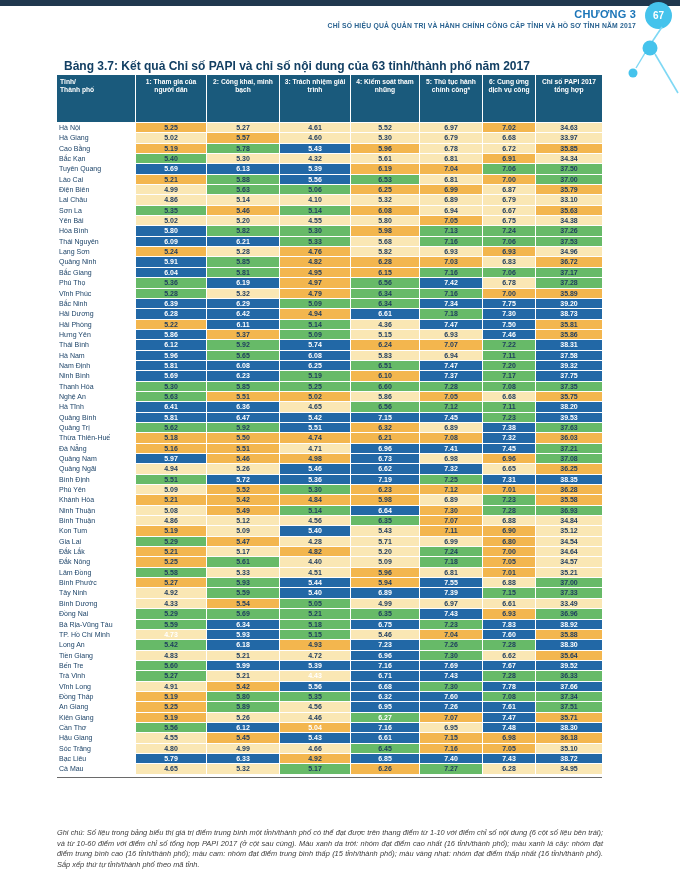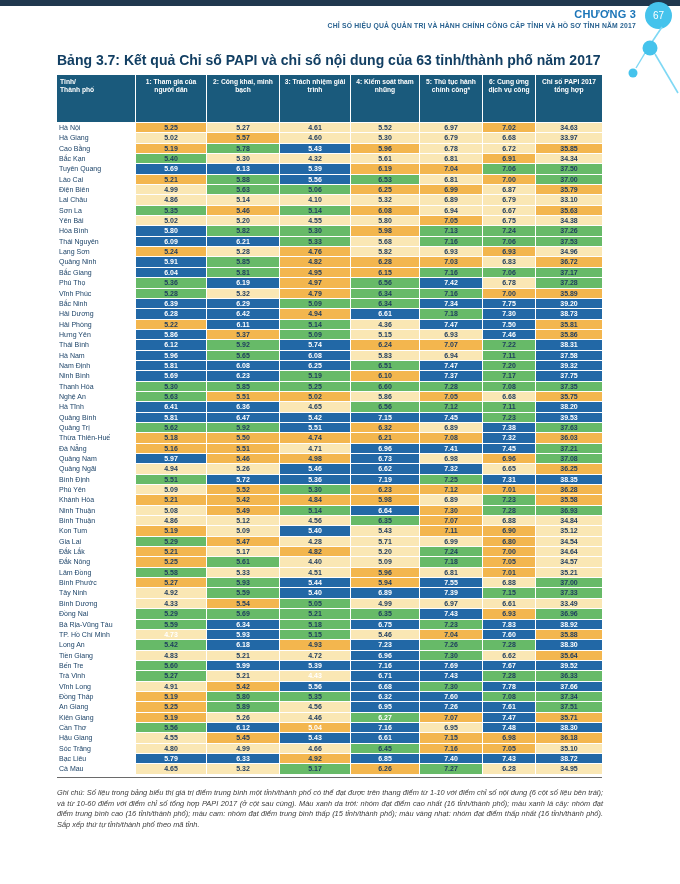--- a/index.html
+++ b/index.html
@@ -2,43 +2,43 @@
 <html><head>
 <meta charset="utf-8">
 <style>
   html,body{margin:0;padding:0;background:#e8e8e8;}
   .page{position:relative;width:680px;height:884px;background:#ffffff;overflow:hidden;
         font-family:"Liberation Sans",sans-serif;-webkit-font-smoothing:antialiased;}
   .topbar{position:absolute;left:0;top:0;width:680px;height:6px;background:#20384e;}
   .chapter{position:absolute;right:44px;top:8px;font-size:11px;font-weight:bold;color:#1b75b8;letter-spacing:.2px;margin-left:24px;}
   .running-title{position:absolute;right:44px;top:22px;font-size:6.8px;font-weight:bold;color:#2a6391;letter-spacing:.2px;}
   .page-badge{position:absolute;left:645px;top:2px;width:27px;height:27px;border-radius:50%;
-              background:#45c3ec;color:#ffffff;font-size:10px;font-weight:normal;
+              background:#45c3ec;color:#ffffff;font-size:10px;font-weight:bold;
               display:flex;align-items:center;justify-content:center;}
   .deco{position:absolute;left:590px;top:0;width:90px;height:140px;}
-  .table-title{position:absolute;left:57px;top:52px;width:560px;margin:0;
-               font-size:14px;font-weight:bold;color:#123f63;}
+  .table-title{position:absolute;left:57px;top:52px;width:560px;margin:7px;
+               font-size:12px;font-weight:bold;color:#123f63;}
   .papi-table{position:absolute;left:57px;top:75px;width:545px;
               display:grid;grid-template-columns:78px 70px 72px 70px 68px 62px 52px 66px;
               grid-template-rows:47px;grid-auto-rows:9.35px;gap:1px;background:#ffffff;}
   .th{background:#1a5a7c;color:#ffffff;font-size:6.7px;font-weight:bold;line-height:1.25;
       display:flex;justify-content:center;align-items:flex-start;text-align:center;
       padding-top:3px;box-sizing:border-box;}
   .th-first{justify-content:flex-start;text-align:left;padding-left:3px;white-space:pre-line;}
   .prov{background:#ffffff;color:#1c4368;font-size:7px;line-height:9.3px;
         padding-left:2px;white-space:nowrap;overflow:hidden;}
   .cell{font-size:7px;font-weight:bold;line-height:9.3px;text-align:center;color:#1c3a5e;
         white-space:nowrap;overflow:hidden;}
   .c-b{background:#2268a6;color:#ffffff;}
   .c-g{background:#67ba68;}
   .c-o{background:#f3b64e;}
   .c-y{background:#fae7b4;}
   .wt{color:#ffffff;}
   .table-rule{position:absolute;left:57px;top:777px;width:545px;height:1px;background:#6a6a6a;}
-  .footnote{position:absolute;left:57px;top:788px;width:546px;margin:0;
+  .footnote{position:absolute;left:57px;top:828px;width:546px;margin:0;
             font-size:7.4px;font-style:italic;color:#3c3c3c;line-height:1.42;text-align:justify;}
 </style>
 </head>
 <body>
 
 <div class="page">
   <div class="topbar"></div>
 
   <div class="chapter">CHƯƠNG 3</div>
   <div class="running-title">CHỈ SỐ HIỆU QUẢ QUẢN TRỊ VÀ HÀNH CHÍNH CÔNG CẤP TỈNH VÀ HỒ SƠ TỈNH NĂM 2017</div>

